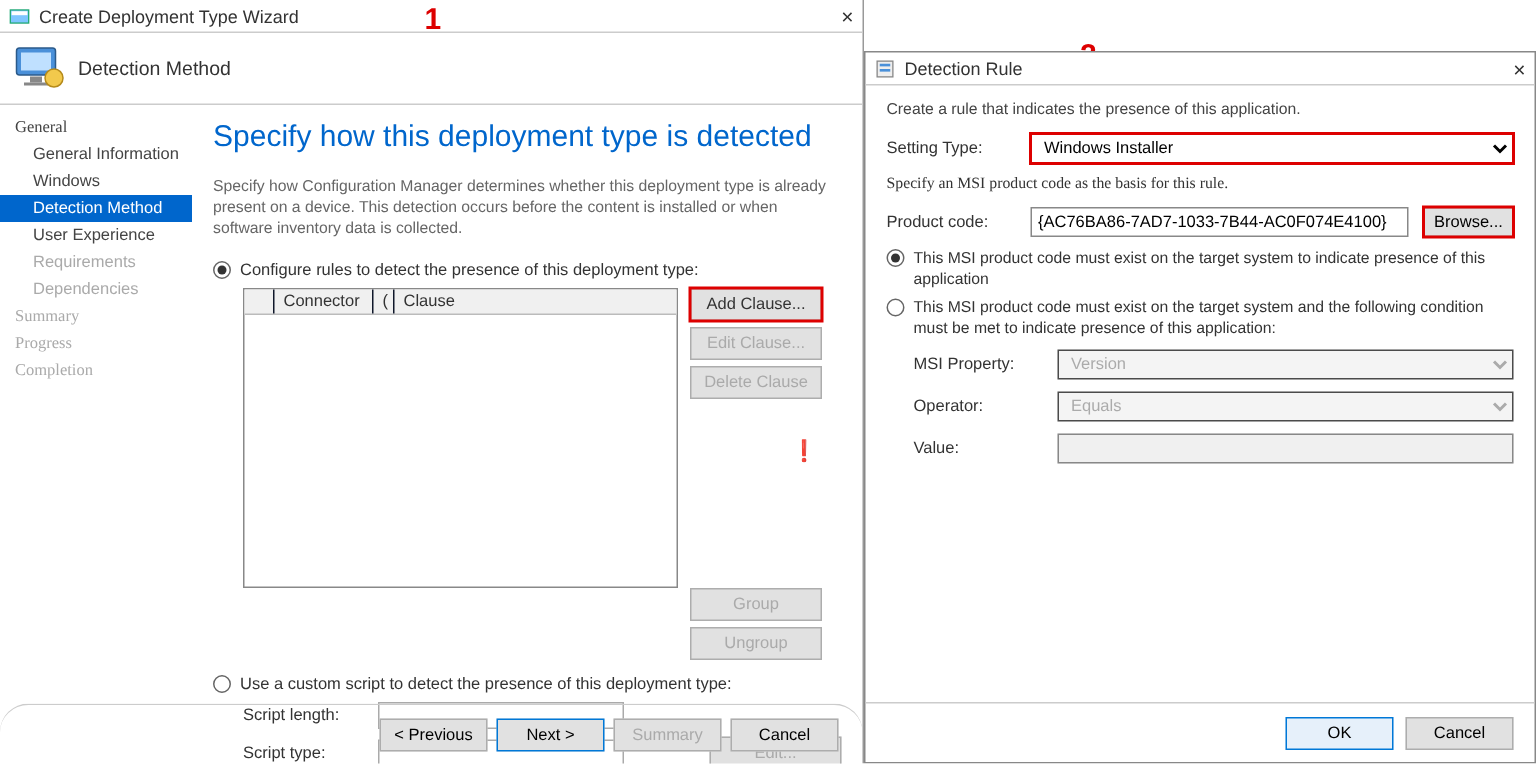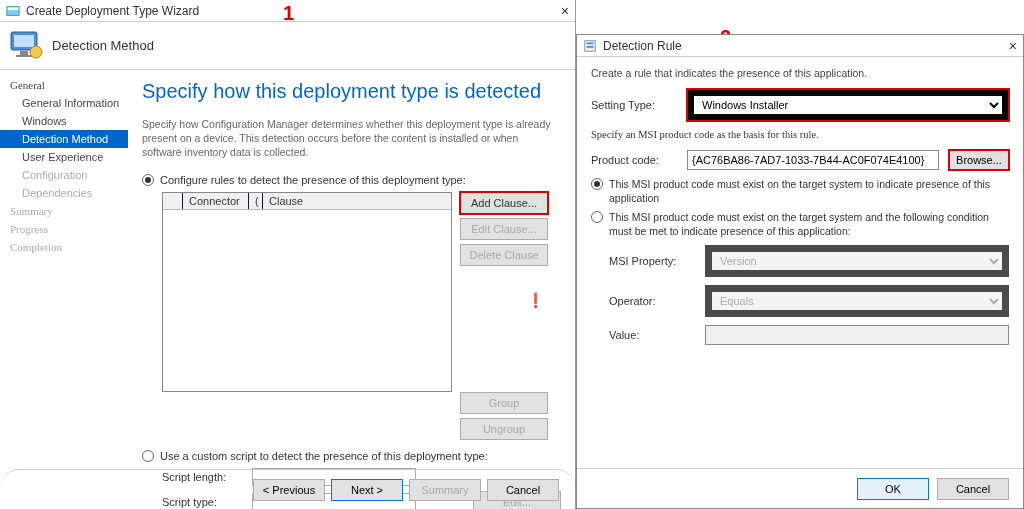--- a/index.html
+++ b/index.html
@@ -58,21 +58,21 @@
 
   
   .win-right { position:absolute; left:576px; top:34px; width:448px; height:475px; border:1px solid #888; border-top:1px solid #888; background:#fff;}
   .r-titlebar { height:22px; display:flex; align-items:center; padding:0 6px; font-size:12px; border-bottom:1px solid #ccc;}
   .r-titlebar .tico{width:14px; height:14px; margin-right:6px;}
   .r-titlebar .close{margin-left:auto; font-size:14px;}
   .r-body{ padding:10px 14px 4px 14px;}
   .r-desc{ font-size:10.5px; color:#444; margin-bottom:10px;}
   .r-row { display:flex; align-items:center; gap:10px; margin-bottom:8px;}
   .r-row > label { width:86px; font-size:11px;}
-  select.r-sel { flex:1; height:32px; border:7px solid #000000; background:#fff; font-size:11px; padding-left:4px;}
+  select.r-sel { flex:1; height:20px; border:1px solid #000000; background:#fff; font-size:11px; padding-left:4px;}
   .hl-red2 { outline:2px solid #d00; outline-offset:-1px;}
   .r-sub { font-size:10.5px; margin:4px 0 10px 0;font-family:Liberation Serif, serif;}
   input.r-inp { flex:1; height:20px; border:1px solid #888; font-size:11px; padding:0 4px;}
   button.r-btn { height:20px; width:60px; font-size:11px; background:#e1e1e1; border:1px solid #adadad;}
   .r-radio-row { display:flex; align-items:flex-start; gap:6px; margin:6px 0;}
   .r-radio-lbl { font-size:10.5px; line-height:1.3; flex:1;}
   .r-nested { margin-left:18px;}
   .r-nested .r-row label{ width:86px;}
   .r-nested select, .r-nested input{ background:#f0f0f0; color:#888;}
   .r-footer { position:absolute; left:0; right:0; bottom:0; height:40px; border-top:1px solid #ccc; display:flex; justify-content:flex-end; align-items:center; gap:8px; padding-right:14px;}
@@ -110,21 +110,21 @@
     </span>
     <span class="header-title">Detection Method</span>
   </div>
   <div class="body-left">
     <div class="navpane">
       <div class="nav-item">General</div>
       <div class="nav-sub">General Information</div>
       <div class="nav-sub">Windows</div>
       <div class="nav-sub nav-sel">Detection Method</div>
       <div class="nav-sub">User Experience</div>
-      <div class="nav-sub" style="color:#aaa">Configuration</div>
+      <div class="nav-sub" style="color:#aaa">Requirements</div>
       <div class="nav-sub" style="color:#aaa">Dependencies</div>
       <div class="nav-item" style="color:#aaa">Summary</div>
       <div class="nav-item" style="color:#aaa">Progress</div>
       <div class="nav-item" style="color:#aaa">Completion</div>
     </div>
     <div class="mainpane">
       <div class="main-heading">Specify how this deployment type is detected</div>
       <div class="desc">Specify how Configuration Manager determines whether this deployment type is already present on a device. This detection occurs before the content is installed or when software inventory data is collected.</div>
 
       <div class="radio-row">

